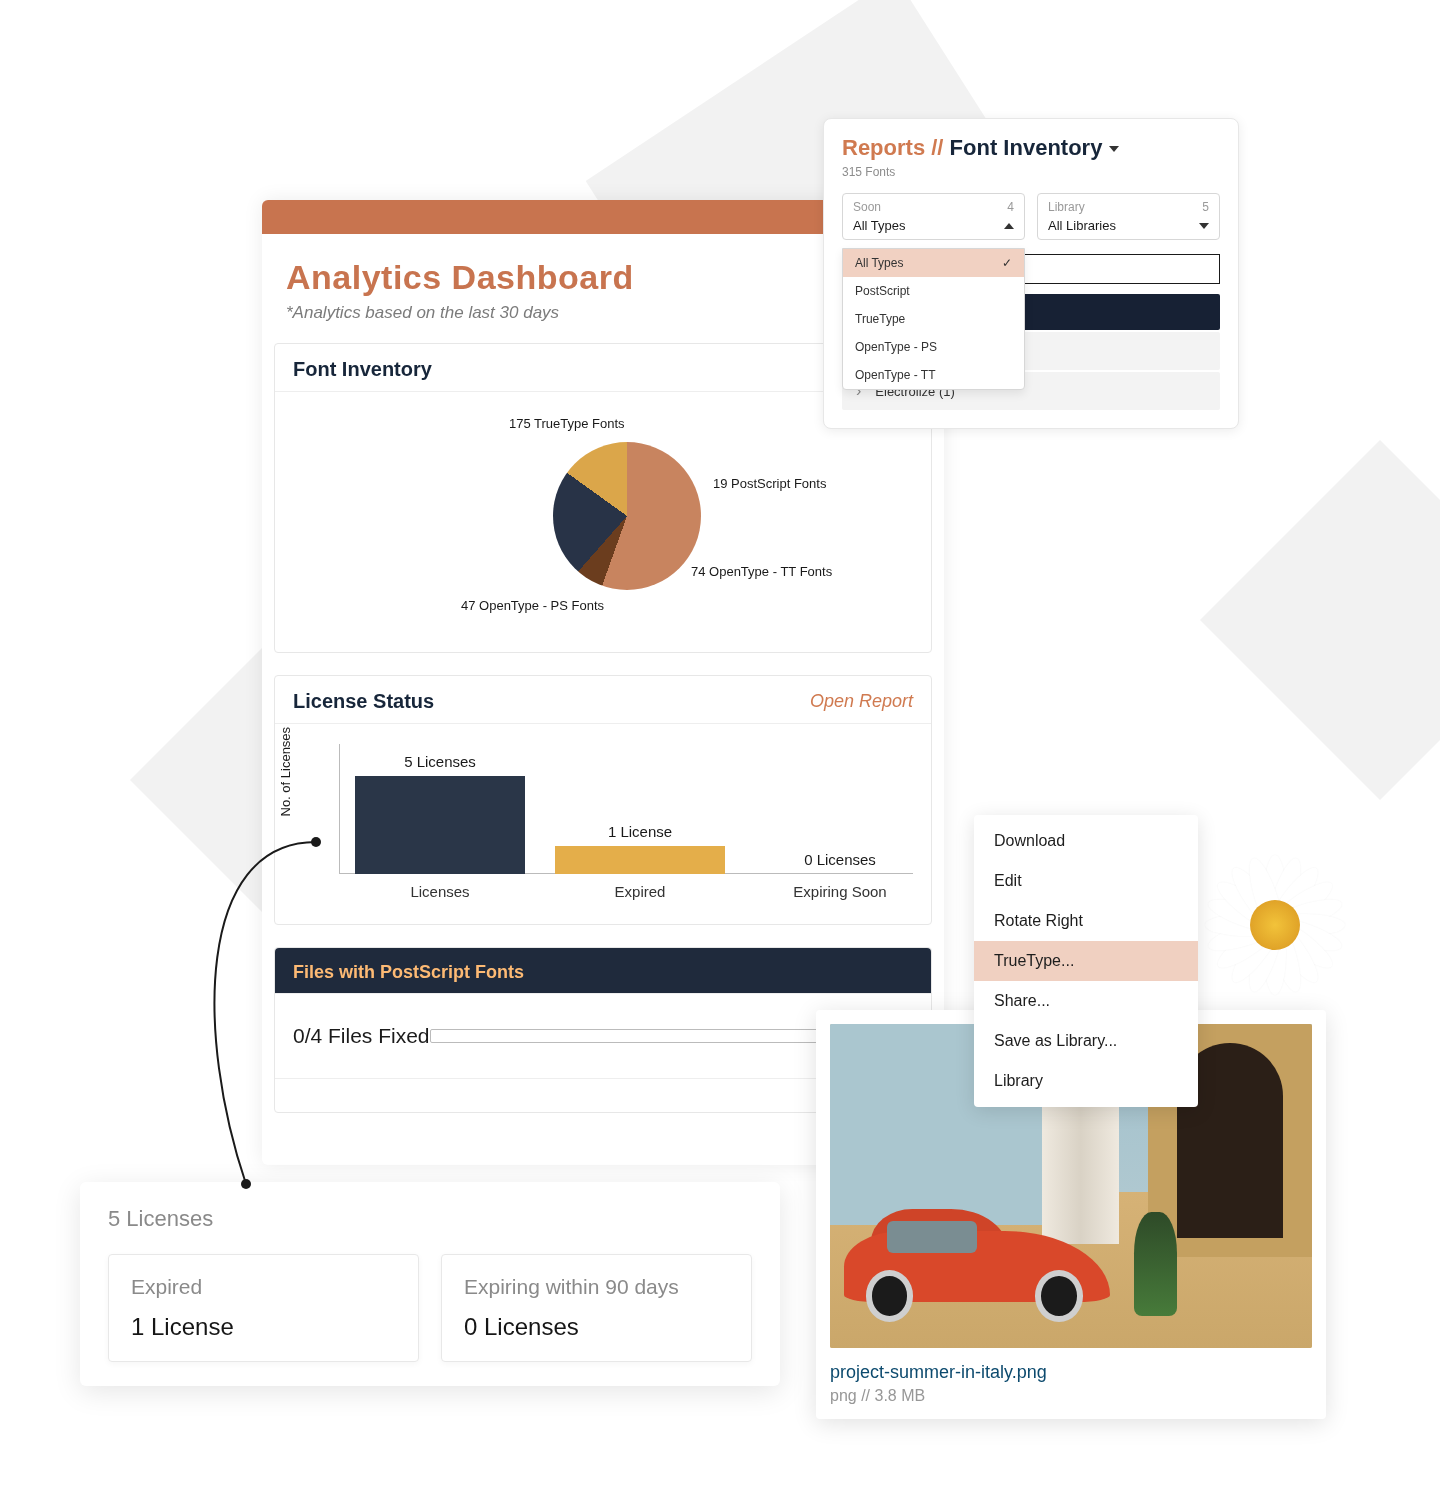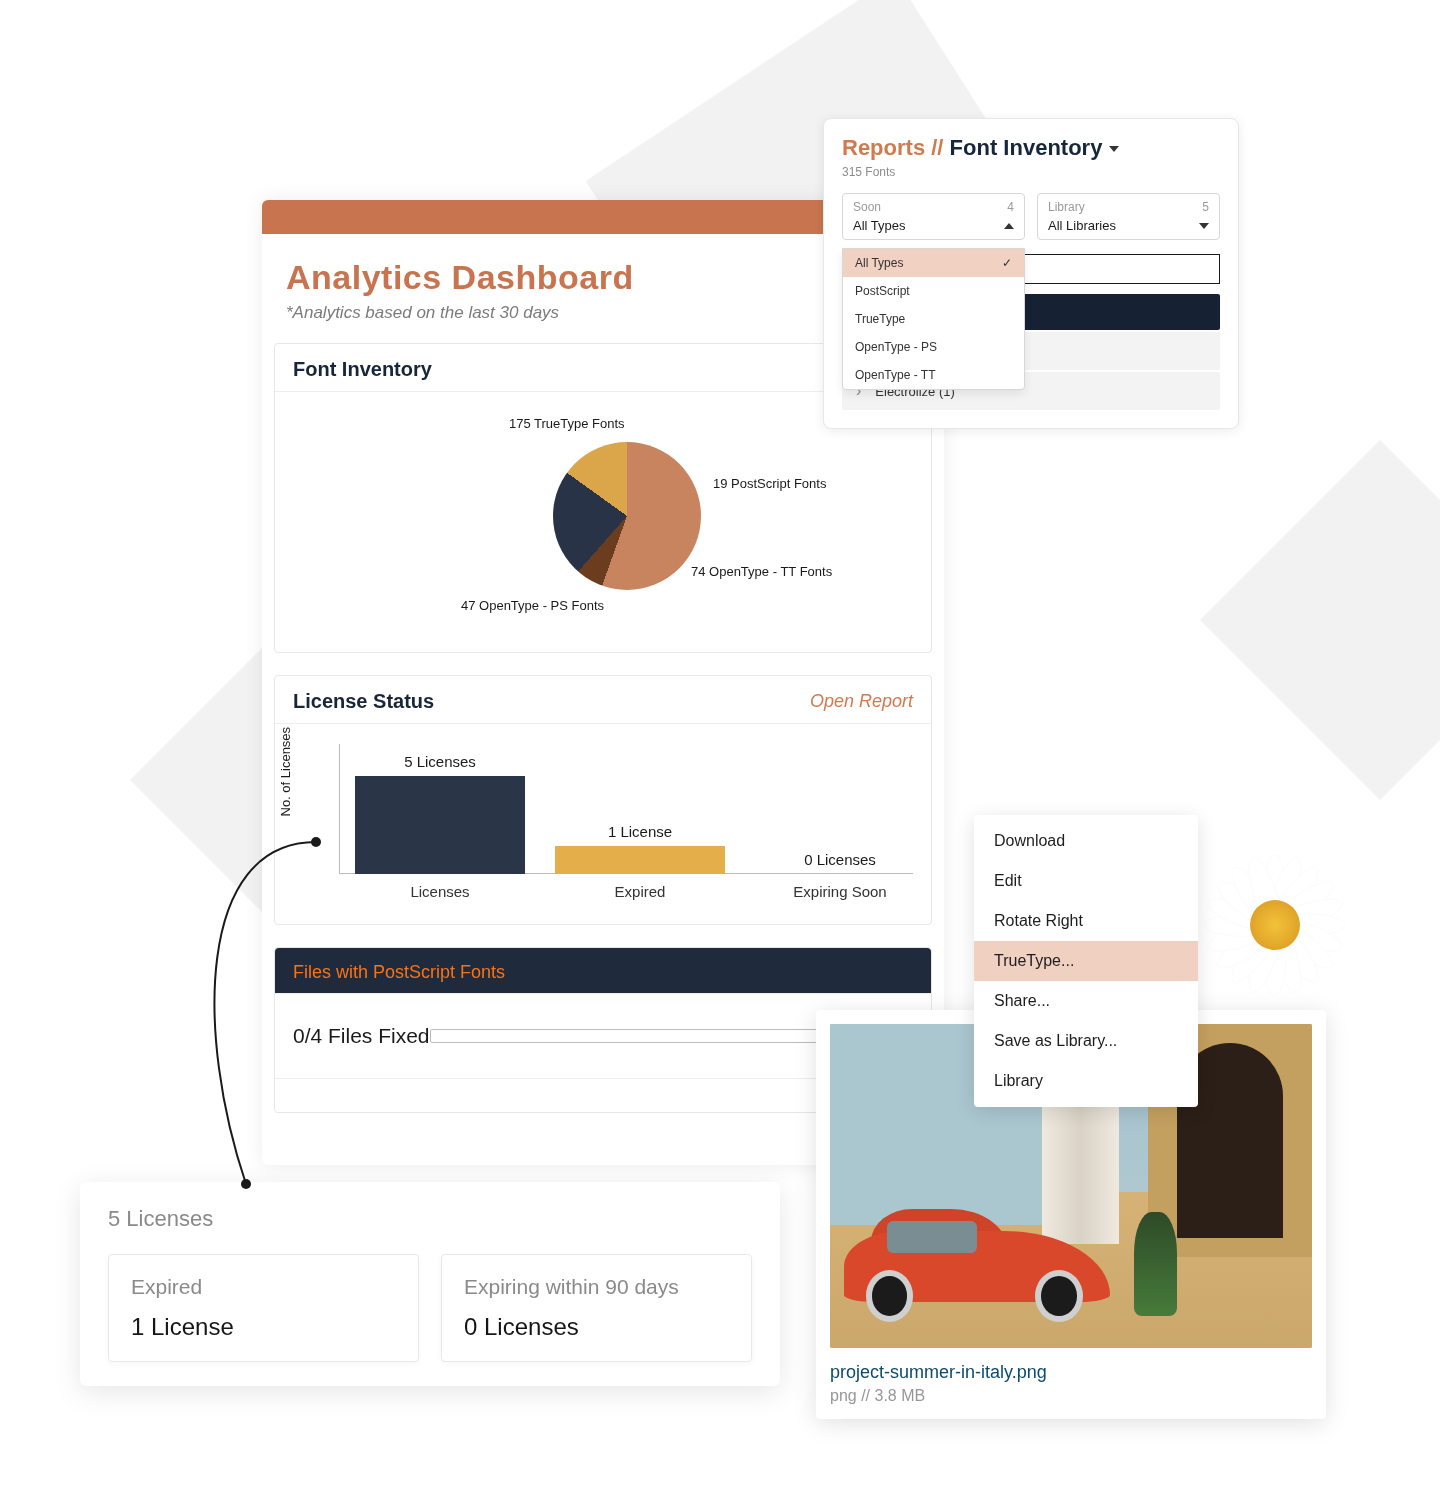--- a/index.html
+++ b/index.html
@@ -55,21 +55,21 @@
 .bar-axis { position: absolute; left: 46px; right: 0; bottom: 30px; height: 1px; background: #bbb; }
 .bar-yaxis { position: absolute; left: 46px; top: 0; bottom: 30px; width: 1px; background: #bbb; }
 .bar { position: absolute; width: 170px; }
 .bar1 { left: 62px; bottom: 30px; height: 98px; background: #2a3648; }
 .bar2 { left: 262px; bottom: 30px; height: 28px; background: #e4ae4a; }
 .bar-vlabel { position: absolute; font-size: 15px; color: #1a1a1a; width: 170px; text-align: center; }
 .bar-cat { position: absolute; bottom: 4px; font-size: 15px; color: #333; width: 170px; text-align: center; }
 
 
 .card-dark .card-head { background: #1f2a3c; border-radius: 4px 4px 0 0; }
-.card-dark .card-title { color: #f97316; font-weight: 400; font-size: 18px; }
+.card-dark .card-title { color: #fdba74; font-weight: 700; font-size: 18px; }
 .progress-row { display: flex; align-items: center; gap: 0; padding: 30px 18px; font-size: 21px; color: #1b1b1b; }
 .progress-bar { flex: 1; height: 14px; border: 1px solid #bbb; border-radius: 2px; }
 
 
 .reports {
   position: absolute; left: 823px; top: 118px; width: 416px;
   background: #fff; border: 1px solid #e7e7e7; border-radius: 8px;
   box-shadow: 0 2px 12px rgba(0,0,0,.08);
   padding: 16px 18px 18px 18px;
 }

